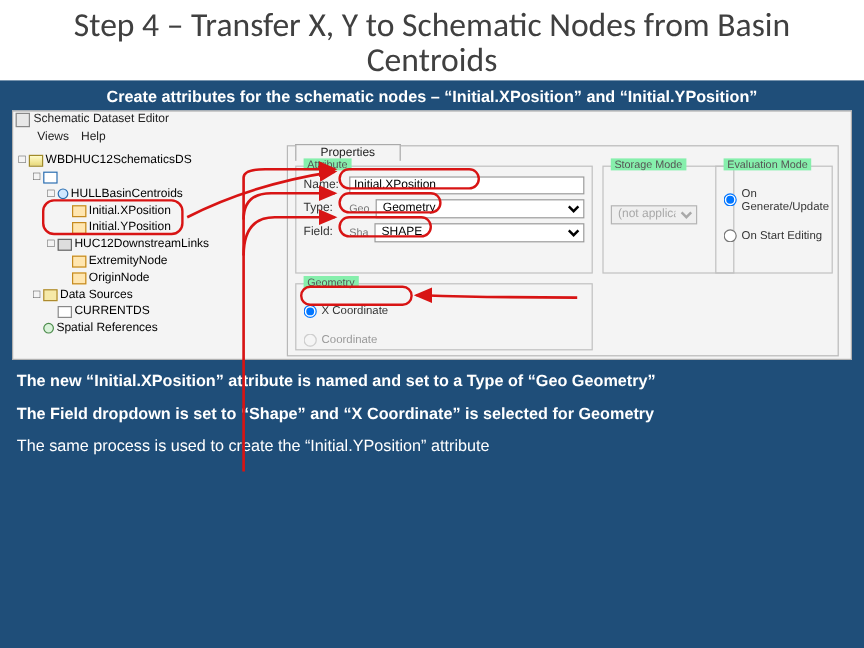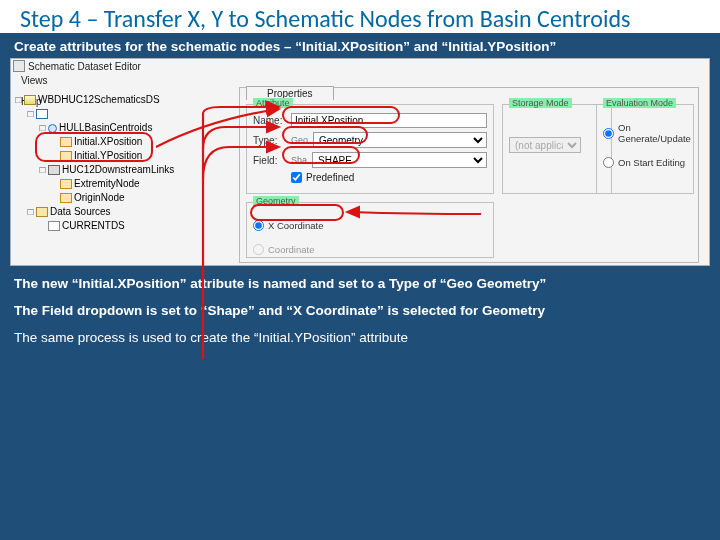--- a/index.html
+++ b/index.html
@@ -5,33 +5,35 @@
   * { box-sizing: border-box; margin: 0; padding: 0; }
   html, body { width: 720px; height: 540px; overflow: hidden; }
   body {
     background: #1f4e79;
     font-family: "Segoe UI", Arial, sans-serif;
     color: #000;
     position: relative;
   }
   .slide-heading {
     background: #fff;
+    text-align: center;
     padding: 6px 20px 2px 20px;
-    font-size: 24px;
+    font-size: 28px;
     line-height: 1.05;
-    color: #0369a1;
+    color: #404040;
     font-weight: 400;
     font-family: "Calibri", "Segoe UI", Arial, sans-serif;
   }
   .caption {
     color: #fff;
     font-size: 13.5px;
     font-weight: 700;
     padding: 6px 14px 4px 14px;
     font-family: Arial, sans-serif;
+    text-align: center;
   }
   .editor-panel {
     background: #f4f4f4;
     margin: 0 10px;
     height: 208px;
     border: 1px solid #b0b0b0;
     position: relative;
     font-size: 10px;
     font-family: "Tahoma", "Segoe UI", sans-serif;
     color: #222;
@@ -41,24 +43,23 @@
     display: flex; align-items: center; gap: 3px;
     font-size: 10px;
   }
   .titlebar-icon {
     width: 12px; height: 12px;
     display: inline-block;
     background: #e8e8e8;
     border: 1px solid #888;
   }
   .menubar {
-    position: absolute; top: 16px; left: 10px;
+    position: absolute; top: 16px; left: 20px;
     display: flex; gap: 10px;
     font-size: 10px;
-    flex-direction: column;
   }
   .menubar span { color: #222; }
   .treeview {
     position: absolute;
     top: 34px; left: 2px;
     width: 190px;
     font-size: 10px;
     line-height: 14px;
     color: #000;
   }
@@ -204,20 +205,25 @@
     <div class="tree-row indent1">
         <span class="tw">□</span>
         <span class="ic ic-fld"></span>
         <span>Data Sources</span>
       </div>
     <div class="tree-row indent2">
         <span class="tw"></span>
         <span class="ic ic-ds"></span>
         <span>CURRENTDS</span>
       </div>
+    <div class="tree-row indent1">
+        <span class="tw"></span>
+        <span class="ic ic-sref"></span>
+        <span>Spatial References</span>
+      </div>
   </div>
 
   <div class="red-oval" style="top:73px; left:24px; width:118px; height:30px;"></div>
 
   <div class="propbox">
     <div class="prop-tab">Properties</div>
 
     <div class="group attr-group">
       <div class="group-label">Attribute</div>
       <div class="form-row">
@@ -226,25 +232,20 @@
       </div>
       <div class="form-row">
         <span class="form-label">Type:</span>
         <span style="font-size:9px;color:#777;margin-right:1px">Geo</span>
         <select class="combo"><option>Geometry</option></select>
       </div>
       <div class="form-row">
         <span class="form-label">Field:</span>
         <span style="font-size:9px;color:#777;margin-right:1px">Sha</span>
         <select class="combo"><option>SHAPE</option></select>
-      </div>
-      <div class="chk-row">
-        <span style="width:34px"></span>
-        <input type="checkbox" checked="" style="">
-        <span>Predefined</span>
       </div>
     </div>
 
     <div class="group storage-group">
       <div class="group-label">Storage Mode</div>
       <div style="height:28px"></div>
       <select class="combo" disabled=""><option>(not applicable)</option></select>
     </div>
 
     <div class="group eval-group radio-col">

